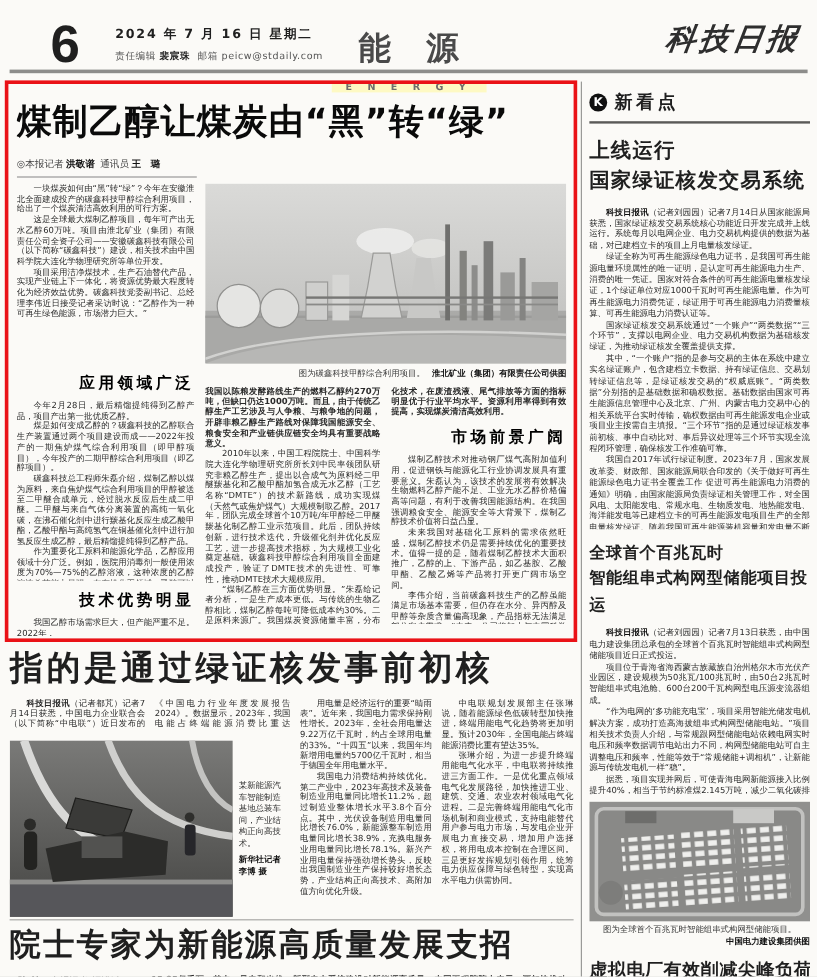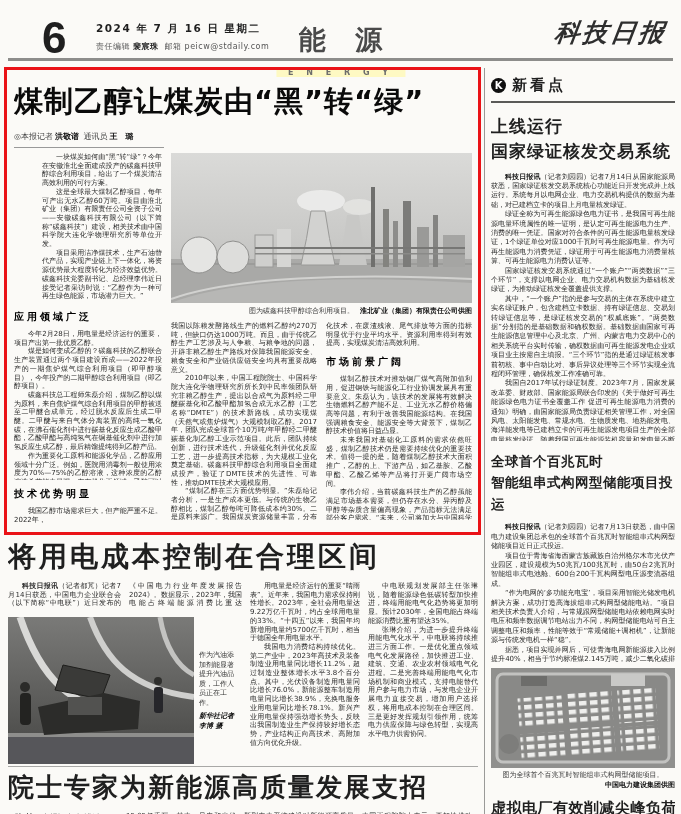--- a/index.html
+++ b/index.html
@@ -17,47 +17,47 @@
   .editors b { color:#222; margin:0 3px; }
   .masthead { position:absolute; right:14px; top:16px; font-family:"DejaVu Serif",serif; font-style:italic; font-weight:bold; font-size:25px; letter-spacing:3px; color:#2e2e2e; transform:skewX(-8deg); }
   .header-rule { position:absolute; top:58px; left:8px; width:665px; height:2.5px; background:#8d8d8b; }
   .section-block { position:absolute; top:22px; left:50%; transform:translateX(-50%); text-align:center; z-index:2; }
   .section-cn { font-size:27px; font-weight:900; color:#4a4a4a; letter-spacing:10px; text-indent:10px; }
   .section-en { margin-top:1px; background:#fef9c3; padding:0 12px; font-size:8px; font-weight:bold; letter-spacing:5px; color:#6e6e6c; display:inline-block; position:relative; top:2px; }
   
   .annotation { position:absolute; left:4px; top:67px; width:477px; height:468px; border:3.5px solid #ea1217; z-index:50; pointer-events:none; }
   
   .bp { font-size:7px; line-height:8.7px; text-indent:2em; text-align:justify; color:#2a2a2a; }
-  .noind { text-indent:0; }
-  .subhead { font-size:10px; font-weight:900; text-align:left; letter-spacing:3px; padding:7px 0 6px; color:#000; }
+  .noind { text-indent:0;font-weight:bold; }
+  .subhead { font-size:13px; font-weight:900; text-align:right; letter-spacing:3px; padding:7px 0 6px; color:#000; }
   .seg { overflow:hidden; }
   
   .main-article { position:absolute; left:14px; top:82px; width:458px; height:448px; overflow:hidden; }
   .ma-headline { font-size:29px; font-weight:900; letter-spacing:1px; color:#0a0a0a; white-space:nowrap; }
   .ma-byline { margin-top:9px; width:150px; font-size:8px; color:#444; border-bottom:1.5px solid #999; padding-bottom:5px; }
   .ma-byline b { color:#111; margin:0 2px; }
   .ma-body { display:flex; gap:9px; margin-top:5px; }
   .ma-col1 { width:148px; }
-  .segA { height:150px;margin-left:28px; } .segB { height:150px; } .segC { height:18px; }
+  .segA { height:150px; } .segB { height:150px; } .segC { height:18px; }
   .ma-right { width:301px; }
   .ma-photo { width:301px; height:150px; display:block; }
   .ma-caption { font-size:7px; color:#3a3a3a; margin-top:3px; text-align:right; }
   .ma-caption b { margin-left:6px; color:#111; }
   .ma-cols { display:flex; gap:9px; margin-top:6px; }
   .ma-colx { width:146px; height:198px; overflow:hidden; }
   
   .power { position:absolute; left:8px; top:538px; width:470px; height:226px; overflow:hidden; }
   .power-headline { font-size:28px; font-weight:900; letter-spacing:3px; white-space:nowrap; }
   .power-body { display:flex; gap:8px; margin-top:6px; }
   .power-left { width:234px; }
   .power-intro { column-count:2; column-gap:8px; height:30px; overflow:hidden; }
   .power-photo-row { display:flex; margin-top:5px; }
   .power-photo { width:186px; height:148px; display:block; }
   .pp-caption { width:44px; padding-left:5px; font-size:7px; line-height:9.5px; color:#333; padding-top:34px; }
-  .pp-caption b { display:block; margin-top:4px; color:#111;font-style:italic; }
+  .pp-caption b { display:block; margin-top:4px; color:#111; }
   .power-col { width:110px; height:184px; overflow:hidden; }
   .rule-h { position:absolute; left:8px; top:766px; width:470px; height:1px; background:#a8a8a6; }
   
   .acad { position:absolute; left:8px; top:770px; width:470px; height:44px; overflow:hidden; }
   .acad-headline { font-size:26px; font-weight:900; letter-spacing:2px; white-space:nowrap; }
   .acad-row { display:flex; gap:8px; margin-top:7px; }
   .acad-byline { width:110px; font-size:8px; color:#333; }
   .acad-byline b { color:#111; }
   .acad-col { width:110px; overflow:hidden; }
   
@@ -109,21 +109,21 @@
     </div>
     <div class="ma-body">
       <div class="ma-col1">
         <div class="seg segA">
           <p class="bp">一块煤炭如何由“黑”转“绿”？今年在安徽淮北全面建成投产的碳鑫科技甲醇综合利用项目，给出了一个煤炭清洁高效利用的可行方案。</p>
           <p class="bp">这是全球最大煤制乙醇项目，每年可产出无水乙醇60万吨。项目由淮北矿业（集团）有限责任公司全资子公司——安徽碳鑫科技有限公司（以下简称“碳鑫科技”）建设，相关技术由中国科学院大连化学物理研究所等单位开发。</p>
           <p class="bp">项目采用洁净煤技术，生产石油替代产品，实现产业链上下一体化，将资源优势最大程度转化为经济效益优势。碳鑫科技党委副书记、总经理李伟近日接受记者采访时说：“乙醇作为一种可再生绿色能源，市场潜力巨大。”</p>
         </div>
         <div class="subhead">应用领域广泛</div>
         <div class="seg segB">
-          <p class="bp">今年2月28日，用电量是经济运行的重要，项目产出第一批优质乙醇。</p>
+          <p class="bp">今年2月28日，最后精馏提纯得到乙醇产品，项目产出第一批优质乙醇。</p>
           <p class="bp">煤是如何变成乙醇的？碳鑫科技的乙醇联合生产装置通过两个项目建设而成——2022年投产的一期焦炉煤气综合利用项目（即甲醇项目），今年投产的二期甲醇综合利用项目（即乙醇项目）。</p>
           <p class="bp">碳鑫科技总工程师朱磊介绍，煤制乙醇以煤为原料，来自焦炉煤气综合利用项目的甲醇被送至二甲醚合成单元，经过脱水反应后生成二甲醚。二甲醚与来自气体分离装置的高纯一氧化碳，在沸石催化剂中进行羰基化反应生成乙酸甲酯，乙酸甲酯与高纯氢气在铜基催化剂中进行加氢反应生成乙醇，最后精馏提纯得到乙醇产品。</p>
           <p class="bp">作为重要化工原料和能源化学品，乙醇应用领域十分广泛。例如，医院用消毒剂一般使用浓度为70%—75%的乙醇溶液，这种浓度的乙醇溶液杀菌能力最强。在有机化工领域，乙醇可以用来制取乙酸、乙醛、乙醚、乙酸乙酯、乙胺等化工原料，也是制取染料、涂料、洗涤剂等产品的原料。作为工业溶剂，乙醇还广泛用于化妆品、油墨等诸多产业中。更重要的是，乙醇是被广泛认可的环保清洁燃料，作为汽油添加剂能显著提升汽油品质，减少车辆尾气排放的污染。</p>
         </div>
         <div class="subhead">技术优势明显</div>
         <div class="seg segC">
           <p class="bp">我国乙醇市场需求巨大，但产能严重不足。2022年，</p>
         </div>
       </div>
       <div class="ma-right">
@@ -172,21 +172,21 @@
             <p class="bp">煤制乙醇技术对推动钢厂煤气高附加值利用，促进钢铁与能源化工行业协调发展具有重要意义。朱磊认为，该技术的发展将有效解决生物燃料乙醇产能不足、工业无水乙醇价格偏高等问题，有利于改善我国能源结构。在我国强调粮食安全、能源安全等大背景下，煤制乙醇技术价值将日益凸显。</p>
             <p class="bp">未来我国对基础化工原料的需求依然旺盛，煤制乙醇技术仍是需要持续优化的重要技术。值得一提的是，随着煤制乙醇技术大面积推广，乙醇的上、下游产品，如乙基胺、乙酸甲酯、乙酸乙烯等产品将打开更广阔市场空间。</p>
             <p class="bp">李伟介绍，当前碳鑫科技生产的乙醇虽能满足市场基本需要，但仍存在水分、异丙醇及甲醇等杂质含量偏高现象，产品指标无法满足部分客户需求。“未来，公司将加大与中国科学院大连化学物理研究所等科研机构的合作力度，进一步加快推动技术改造，提升产品品质。”李伟说。</p>
           </div>
         </div>
       </div>
     </div>
   </div>
 
   <div class="power">
-    <h2 class="power-headline">将用电成本控制在合理区间</h2>
+    <h2 class="power-headline">指的是通过绿证核发事前初核</h2>
     <div class="power-body">
       <div class="power-left">
         <div class="power-intro">
           <p class="bp"><b>科技日报讯</b><span>（记者都芃）记者7月14日获悉，中国电力企业联合会（以下简称“中电联”）近日发布的《中国电力行业年度发展报告2024》。数据显示，2023年，我国电能占终端能源消费比重达28.1%，高于美国、英国、德国等发达国家，总体位居国际前列。</span></p>
         </div>
         <div class="power-photo-row">
           <svg class="power-photo" viewBox="0 0 186 148" xmlns="http://www.w3.org/2000/svg">
             <defs>
               <linearGradient id="fac" x1="0" y1="0" x2="0" y2="1">
                 <stop offset="0" stop-color="#7a7a78"></stop>
@@ -201,21 +201,21 @@
             <rect y="116" width="186" height="4" fill="#8e8e8c"></rect>
             <polygon points="55,48 102,58 93,82 47,73" fill="#3a3a38" stroke="#1e1e1c"></polygon>
             <path d="M30,90 L96,76 L132,84 L130,112 L36,118 Z" fill="#2c2c2a"></path>
             <rect x="60" y="80" width="34" height="18" fill="#525250"></rect>
             <rect x="12" y="76" width="11" height="32" rx="4" fill="#232321"></rect>
             <circle cx="17" cy="70" r="5" fill="#2b2b29"></circle>
             <rect x="146" y="70" width="9" height="26" rx="3" fill="#26262a"></rect>
             <circle cx="150" cy="64" r="4" fill="#2e2e2c"></circle>
           </svg>
           <div class="pp-caption">
-            <span>作为汽油添加剂能显著提升汽油品质，工作人员正在工作。</span>
+            <span>某新能源汽车智能制造基地总装车间，产业结构正向高技术。</span>
             <b>新华社记者 李博 摄</b>
           </div>
         </div>
       </div>
       <div class="power-col">
         <p class="bp">用电量是经济运行的重要“晴雨表”。近年来，我国电力需求保持刚性增长。2023年，全社会用电量达9.22万亿千瓦时，约占全球用电量的33%。“十四五”以来，我国年均新增用电量约5700亿千瓦时，相当于德国全年用电量水平。</p>
         <p class="bp">我国电力消费结构持续优化。第二产业中，2023年高技术及装备制造业用电量同比增长11.2%，超过制造业整体增长水平3.8个百分点。其中，光伏设备制造用电量同比增长76.0%，新能源整车制造用电量同比增长38.9%，充换电服务业用电量同比增长78.1%。新兴产业用电量保持强劲增长势头，反映出我国制造业生产保持较好增长态势，产业结构正向高技术、高附加值方向优化升级。</p>
       </div>
       <div class="power-col">
         <p class="bp">中电联规划发展部主任张琳说，随着能源绿色低碳转型加快推进，终端用能电气化趋势将更加明显。预计2030年，全国电能占终端能源消费比重有望达35%。</p>

